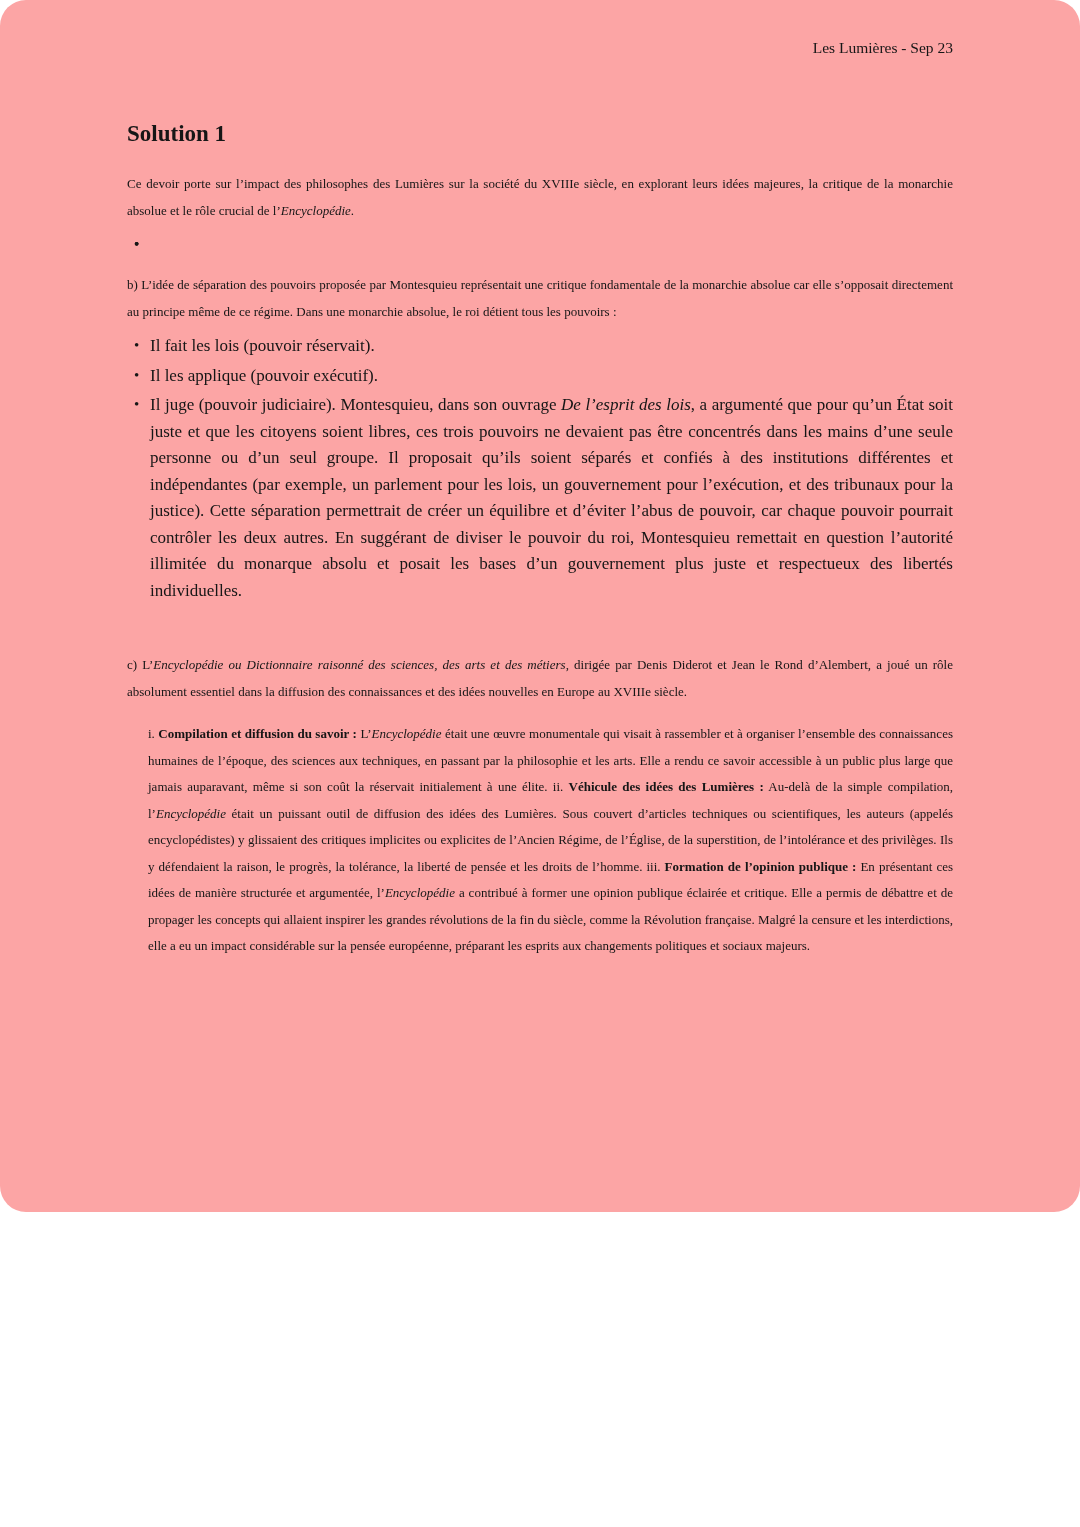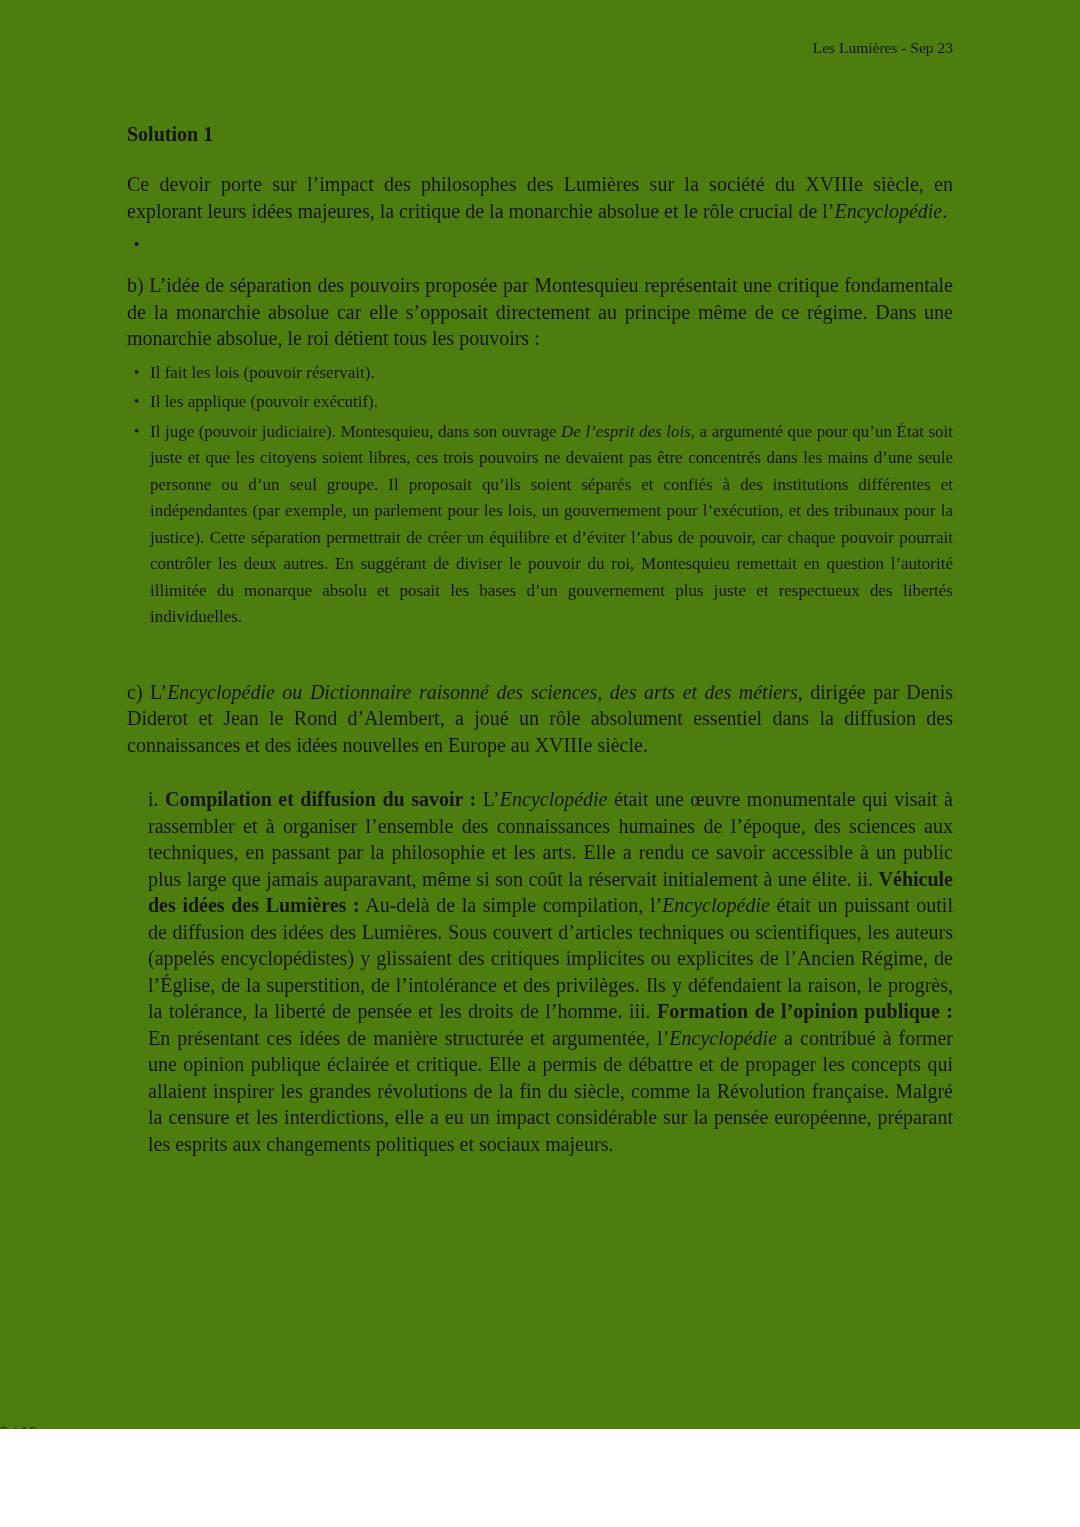--- a/index.html
+++ b/index.html
@@ -1,48 +1,49 @@
 <!DOCTYPE html>
 <html lang="fr"><head>
 <meta charset="utf-8">
 <style>
   * { box-sizing: border-box; }
   html, body { margin: 0; padding: 0; background: #ffffff; }
   .page {
     width: 1080px;
-    height: 1429px;
+    height: 1212px;
     margin: 0 auto;
-    background: #4d7c0f;
+    background: #fca5a5;
     position: relative;
     font-family: "Liberation Serif", "DejaVu Serif", serif;
     color: #161616;
     overflow: hidden;
+    border-radius: 26px;
   }
   .running-header {
     position: absolute;
     top: 38px;
     right: 127px;
     font-size: 15.5px;
     line-height: 20px;
   }
   .content {
     position: absolute;
     top: 0;
     left: 127px;
     width: 826px;
     padding-top: 119px;
   }
   .title {
-    font-size: 20px;
+    font-size: 23px;
     font-weight: bold;
     margin: 0 0 22px 0;
     line-height: 30px;
   }
   .para {
-    font-size: 20px;
+    font-size: 13px;
     line-height: 26.5px;
     text-align: justify;
     margin: 11px 0 0 0;
   }
   .section-gap { margin-top: 48px; }
   .bullets {
     list-style: none;
     margin: 8px 0 0 0;
     padding: 0;
   }
@@ -55,21 +56,21 @@
     margin-top: 3px;
   }
   .marker {
     position: absolute;
     left: 7px;
     top: -1px;
     font-size: 15px;
   }
   .indent-block {
     margin-left: 21px;
-    margin-top: 28px;
+    margin-top: 16px;
   }
   .footer {
     position: absolute;
     top: 1424px;
     left: 0;
     width: 100%;
     text-align: left;
     font-size: 16px;
   }
   .b { font-weight: bold; }

